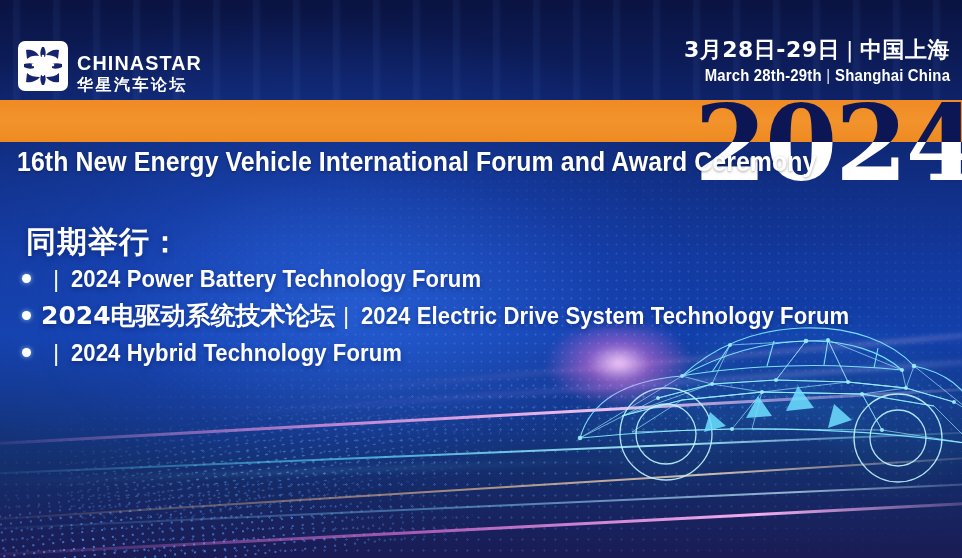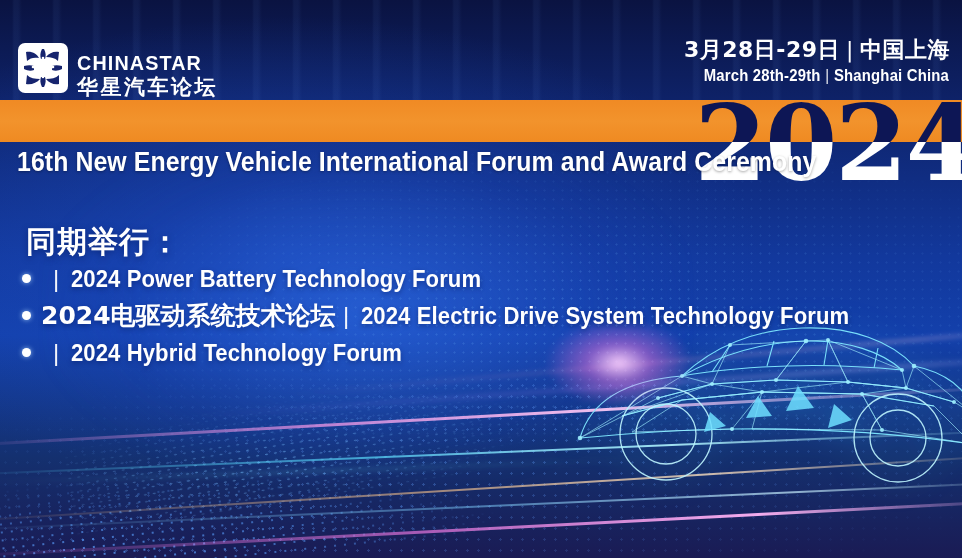--- a/index.html
+++ b/index.html
@@ -119,27 +119,27 @@
     flex: 0 0 auto;
   }
   .logo-mark svg { display:block; }
   .logo-text { line-height: 1; padding-bottom: 2px; margin-top: 16px; }
   .logo-en {
     color: #fff; font-size: 21px; font-weight: 700; letter-spacing: 1.2px;
     font-family: "Liberation Sans Narrow", "Liberation Sans", sans-serif;
     transform: scaleX(.94); transform-origin: left center;
   }
   .logo-cn {
-    color: #fff; font-size: 21px; font-weight: 700; letter-spacing: 2.5px;
+    color: #fff; font-size: 16px; font-weight: 700; letter-spacing: 2.5px;
     margin-top: 4px;
     font-family: "DejaVu Sans", sans-serif;
   }
 
   .datebox {
-    position: absolute; right: 12px; top: 38px; text-align: center;
+    position: absolute; right: 12px; top: 38px; text-align: right;
   }
   .date-cn {
     color: #fff; font-size: 22px; font-weight: 700; letter-spacing: .5px;
     font-family: "DejaVu Sans", sans-serif; line-height: 1.12;
     white-space: nowrap;
   }
   .date-cn .sep { font-weight: 400; padding: 0 6px; }
   .date-en {
     color: #fff; font-size: 16px; font-weight: 700; margin-top: 4px;
     letter-spacing: .2px; white-space: nowrap;

